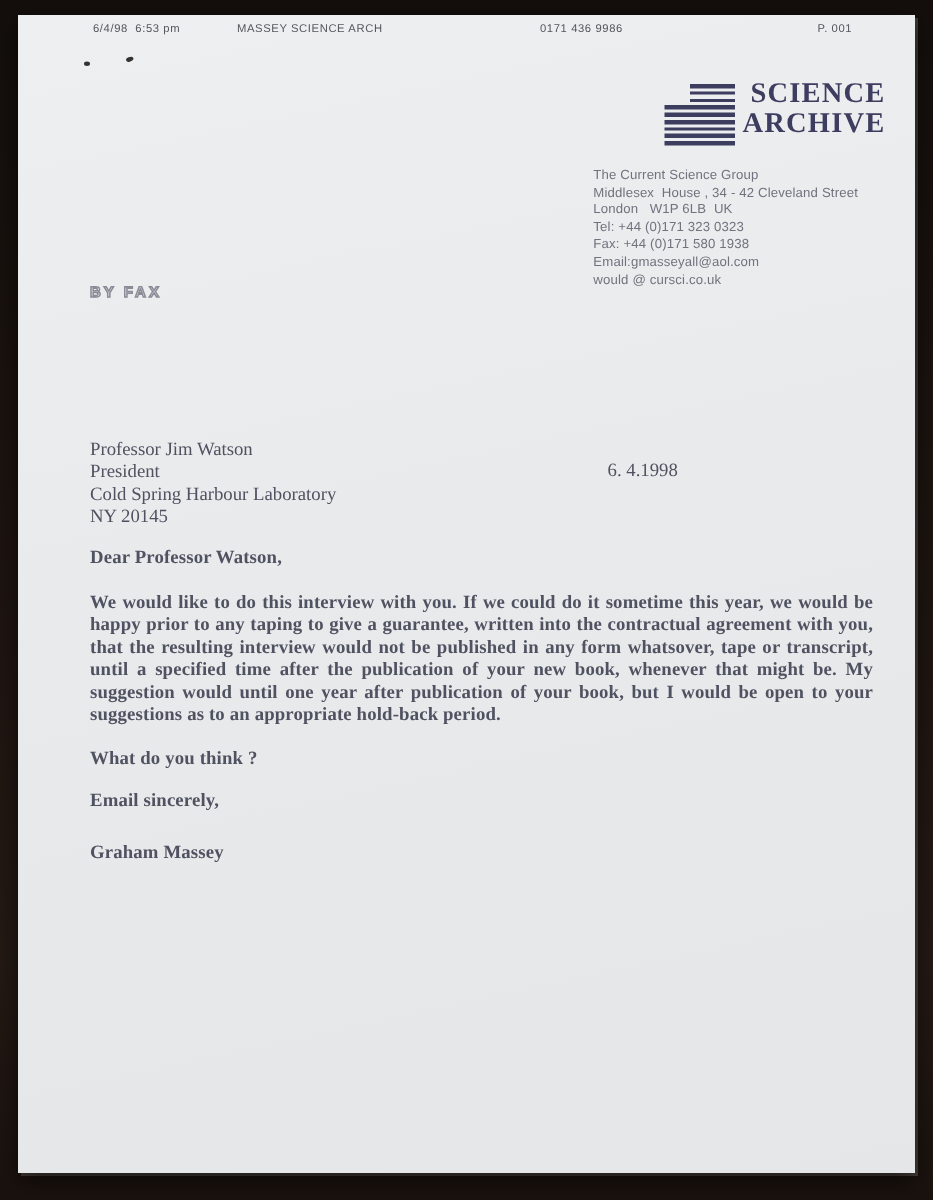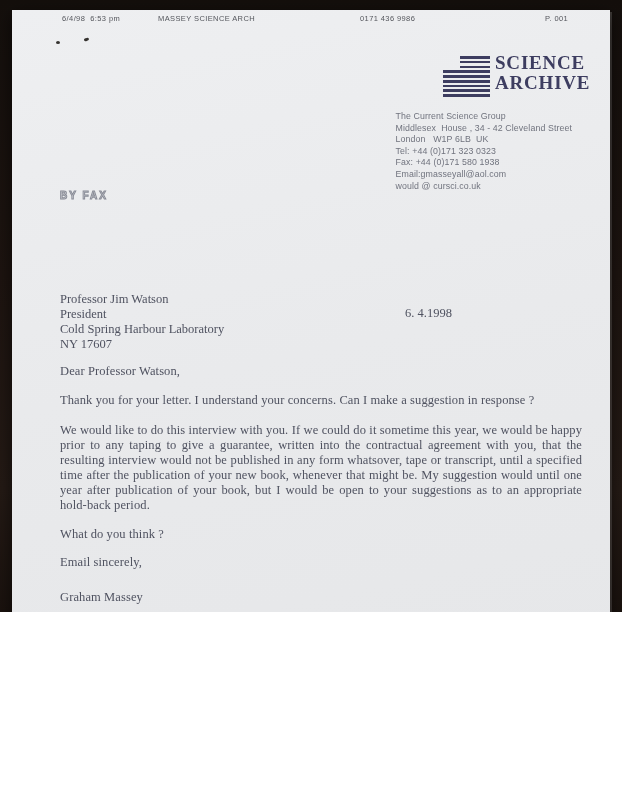--- a/index.html
+++ b/index.html
@@ -1,18 +1,18 @@
 <!DOCTYPE html>
 <html><head>
 <meta charset="utf-8">
 <style>
   html,body{margin:0;padding:0;}
   .stage{
     position:relative;
-    width:622px;height:612px;
+    width:622px;height:800px;
     background:linear-gradient(180deg,#140f0c 0%,#1d1410 45%,#241a15 80%,#1a120e 100%);
     overflow:hidden;
     font-family:"Liberation Sans",sans-serif;
   }
   .paper{
     position:absolute;left:12px;top:10px;width:598px;height:772px;
     background:linear-gradient(168deg,#eeeff1 0%,#e9eaec 45%,#e5e6e8 100%);
     box-shadow:0 5px 16px rgba(0,0,0,0.6), 2px 2px 0 rgba(255,255,255,0.18);
   }
   
@@ -23,21 +23,21 @@
   }
   .fax-datetime{left:50px;}
   .fax-station{left:146px;}
   .fax-number{left:348px;}
   .fax-pageno{left:533px;}
   
   .speck{position:absolute;background:#35322f;border-radius:50%;}
   .speck.s1{left:44px;top:31px;width:4px;height:3px;}
   .speck.s2{left:72px;top:28px;width:5px;height:3px;transform:rotate(-22deg);border-radius:40% 60% 50% 50%;}
   
-  .logo{position:absolute;left:431px;top:43px;display:flex;align-items:flex-start;}
+  .logo{position:absolute;left:431px;top:43px;display:flex;align-items:flex-start;text-align:right;}
   .logo-bars{width:47px;height:41px;display:flex;flex-direction:column;justify-content:space-between;margin-top:3px;}
   .logo-bars .bar{height:2.7px;background:#3d3d60;width:100%;}
   .logo-bars .bar.short{width:64%;margin-left:auto;}
   .logo-word{margin-left:5px;font-family:"Liberation Serif",serif;font-weight:bold;
     font-size:19px;line-height:20px;letter-spacing:0.8px;color:#3d3d60;}
   
   .address{position:absolute;right:38px;top:101px;
     font-size:8.8px;line-height:11.6px;color:#70737e;letter-spacing:0.1px;}
   .address div{white-space:pre;}
   
@@ -45,21 +45,21 @@
     position:absolute;left:48px;top:180px;
     font-weight:800;font-size:10px;letter-spacing:2px;
     color:rgba(233,234,236,0.05);
     -webkit-text-stroke:1px #898c97;
   }
   
   .serifink{font-family:"Liberation Serif",serif;color:#4f5260;}
   .recipient{position:absolute;left:48px;top:282px;font-size:12.5px;line-height:15px;}
   .recipient div{white-space:pre;}
   .letter-date{position:absolute;left:393px;top:296px;font-size:12.5px;white-space:pre;}
-  .body-block{position:absolute;left:48px;top:354px;width:522px;font-size:12.5px;line-height:15px;letter-spacing:0.1px;}
+  .body-block{position:absolute;left:48px;top:354px;width:522px;font-size:12.5px;line-height:15px;letter-spacing:0.1px;font-weight:bold;}
   .body-block p{margin:0;}
   .body-block .just{text-align:justify;}
   .body-block .p1{margin-top:14px;}
   .body-block .p2{margin-top:15px;}
   .body-block .ask{margin-top:14px;}
   .body-block .closing{margin-top:13px;}
   .body-block .signature{margin-top:20px;}
 </style>
 </head>
 <body>
@@ -104,27 +104,26 @@
       <div>Email:gmasseyall@aol.com</div>
       <div>would @ cursci.co.uk</div>
     </div>
 
     <div class="byfax">BY FAX</div>
 
     <div class="recipient serifink">
       <div>Professor Jim Watson</div>
       <div>President</div>
       <div>Cold Spring Harbour Laboratory</div>
-      <div>NY 17607</div>
+      <div>NY 20145</div>
     </div>
     <div class="letter-date serifink">6. 4.1998</div>
 
     <div class="body-block serifink">
       <p class="salutation">Dear Professor Watson,</p>
-      <p class="p1 just">Thank you for your letter.  I understand your concerns.  Can I make a suggestion in response ?</p>
       <p class="p2 just">We would like to do this interview with you.  If we could do it sometime this year, we would be happy prior to any taping to give a guarantee, written into the contractual agreement with you, that the resulting interview would not be published in any form whatsover, tape or transcript, until a specified time after the publication of your new book, whenever that might be. My suggestion would until one year after publication of your book,  but I would be open to your suggestions as to an appropriate hold-back period.</p>
       <p class="ask">What do you think ?</p>
       <p class="closing">Email sincerely,</p>
       <p class="signature">Graham Massey</p>
     </div>
 
   </div>
 </div>
 
 </body></html>

